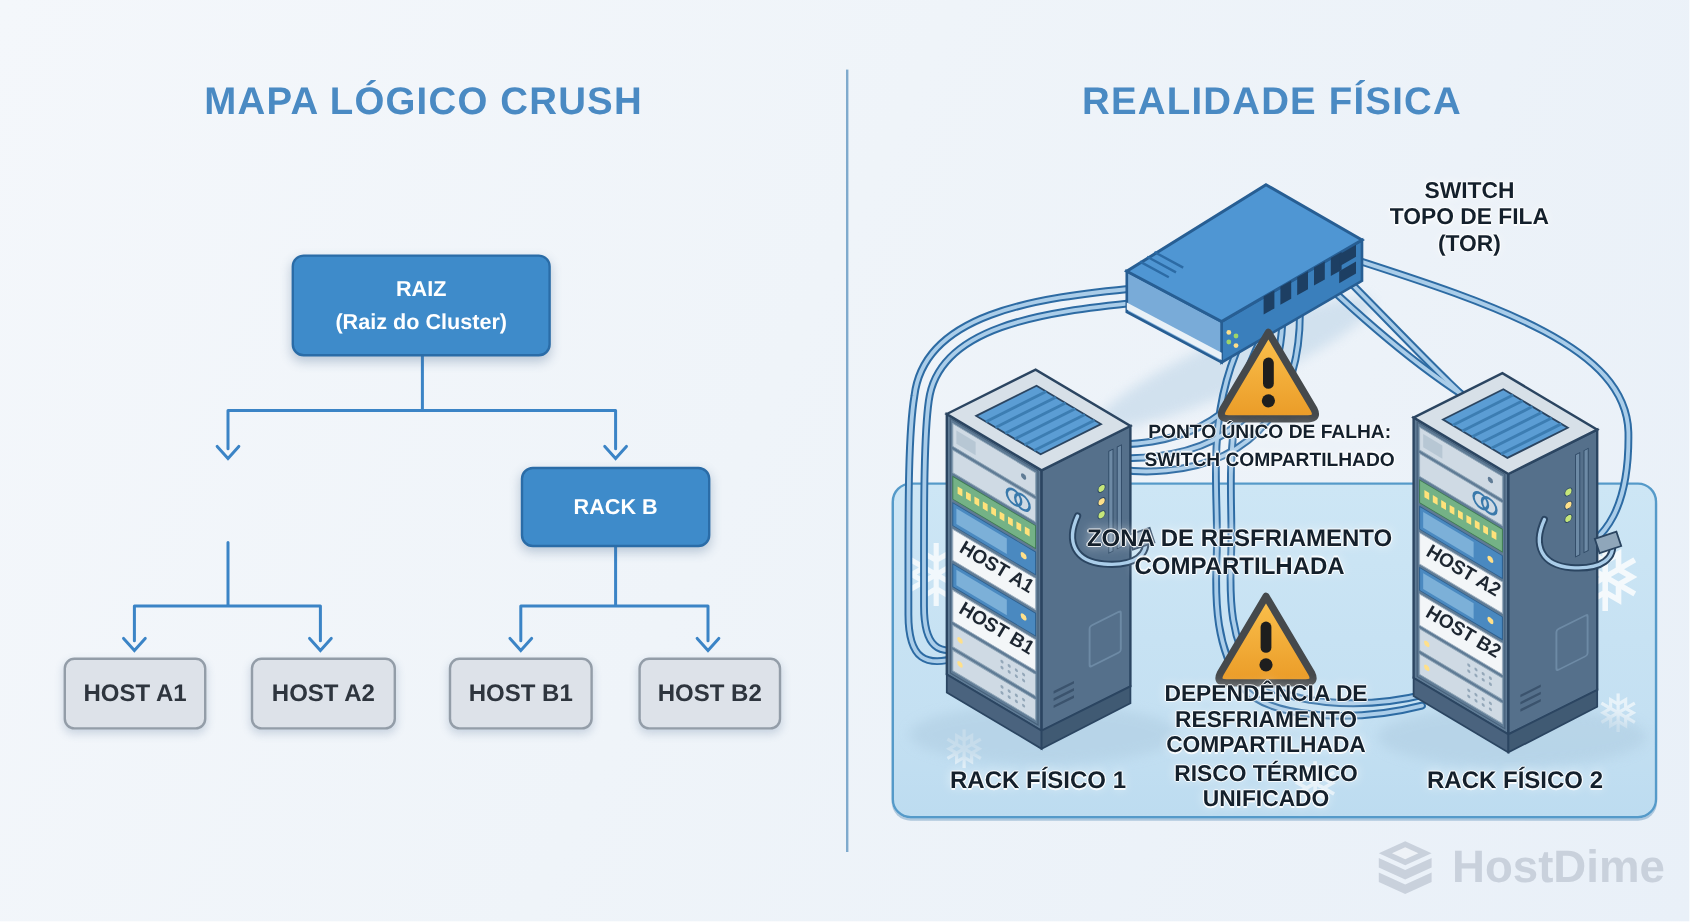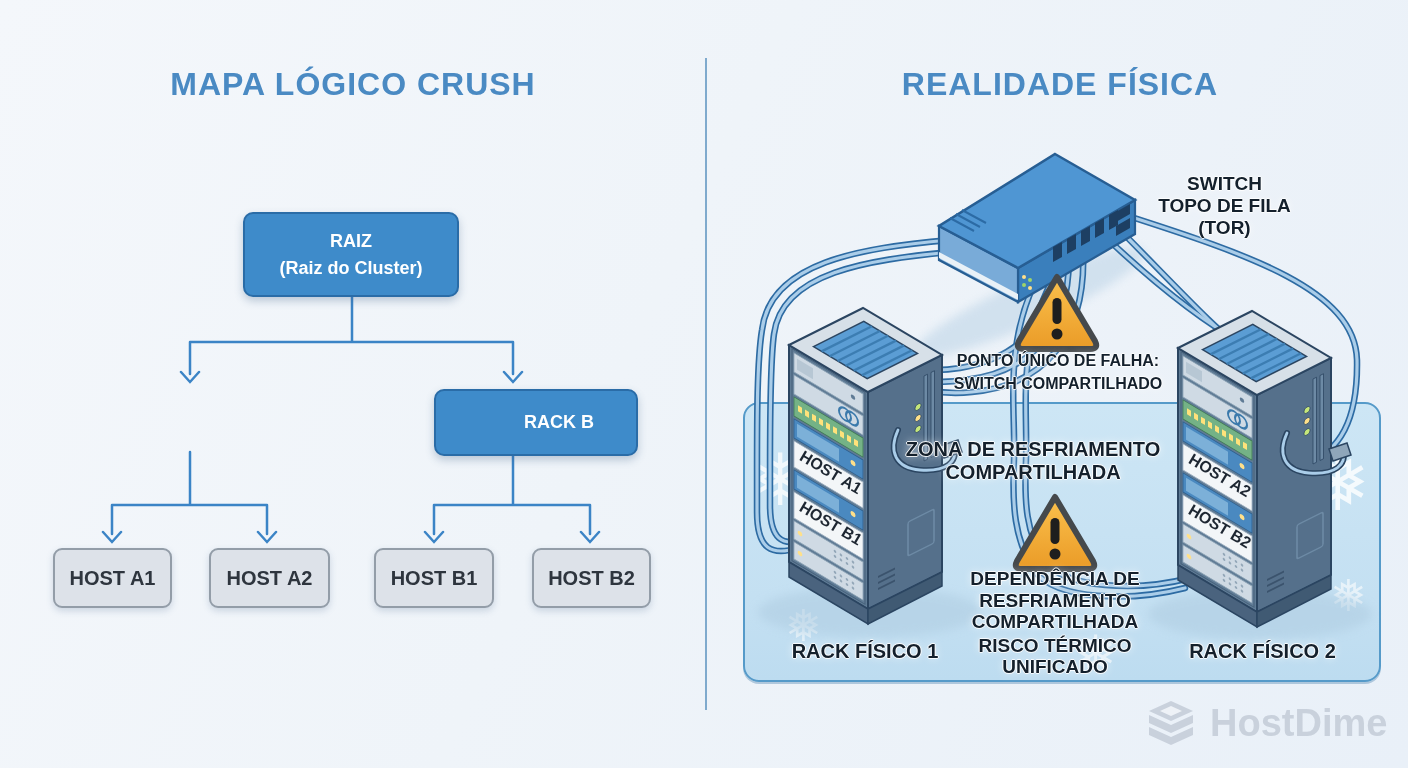--- a/index.html
+++ b/index.html
@@ -10,37 +10,37 @@
   .divider{left:705px;top:58px;width:2px;height:652px;background:#6b9cc6;opacity:.85;}
   .title{top:66px;font-size:32px;font-weight:700;letter-spacing:1px;color:#4a8ac3;text-align:center;z-index:5;}
   .title.left{left:0;width:706px;}
   .title.right{left:712px;width:696px;}
   .node{background:#3e8bca;border:2px solid #2a6ca7;border-radius:10px;color:#ffffff;
     display:flex;flex-direction:column;align-items:center;justify-content:center;
     font-size:18px;font-weight:600;line-height:27px;z-index:5;
     box-shadow:0 4px 9px rgba(60,95,135,.30);}
   .node.raiz{left:243px;top:212px;width:212px;height:81px;}
   .node.racka{left:112px;top:389px;width:153px;height:63px;}
-  .node.rackb{left:434px;top:389px;width:154px;height:63px;padding-left:46px;}
+  .node.rackb{left:434px;top:389px;width:154px;height:63px;}
   .host{background:#dde2e9;border:2px solid #939da8;border-radius:9px;color:#2e353e;
     display:flex;align-items:center;justify-content:center;font-size:20px;font-weight:700;
     top:548px;height:56px;z-index:5;box-shadow:0 3px 7px rgba(70,100,140,.22);}
   .host.h0{left:53px;width:115px;}
   .host.h1{left:209px;width:117px;}
   .host.h2{left:374px;width:116px;}
   .host.h3{left:532px;width:115px;}
   .zone{left:743px;top:402px;width:634px;height:276px;border:2px solid #559ac9;border-radius:16px;
     background:linear-gradient(180deg,#cde6f5 0%,#c4e0f2 70%,#bddcf0 100%);z-index:1;overflow:hidden;
     box-shadow:0 2px 0 rgba(60,120,170,.35);}
   .flake{position:absolute;font-family:"DejaVu Sans",sans-serif;color:#ffffff;line-height:1;pointer-events:none;}
   #art{left:0;top:0;z-index:3;pointer-events:none;}
   .rlabel{color:#14202c;font-weight:800;text-align:center;z-index:6;
     text-shadow:0 1px 0 rgba(255,255,255,.85),0 -1px 0 rgba(255,255,255,.85),
       1px 0 0 rgba(255,255,255,.85),-1px 0 0 rgba(255,255,255,.85),0 0 9px rgba(255,255,255,.8);}
-  .switch-label{left:1127px;top:149px;width:195px;font-size:19px;line-height:22px;margin-top:24px;}
+  .switch-label{left:1127px;top:149px;width:195px;font-size:19px;line-height:22px;}
   .warn1-label{left:905px;top:349px;width:306px;font-size:16px;line-height:23px;}
   .zone-label{left:880px;top:438px;width:306px;font-size:20px;line-height:23px;}
   .warn2-label{left:920px;top:568px;width:270px;font-size:19px;line-height:21.5px;}
   .warn2-label .gap{height:2px;}
   .rackfloor1{left:770px;top:640px;width:190px;font-size:20px;}
   .rackfloor2{left:1165px;top:640px;width:195px;font-size:20px;}
   .watermark{left:1148px;top:700px;display:flex;align-items:center;gap:16px;z-index:6;}
   .watermark .wm-text{font-size:38px;font-weight:700;color:#c9d1dc;letter-spacing:0px;}
 </style>
 </head>

